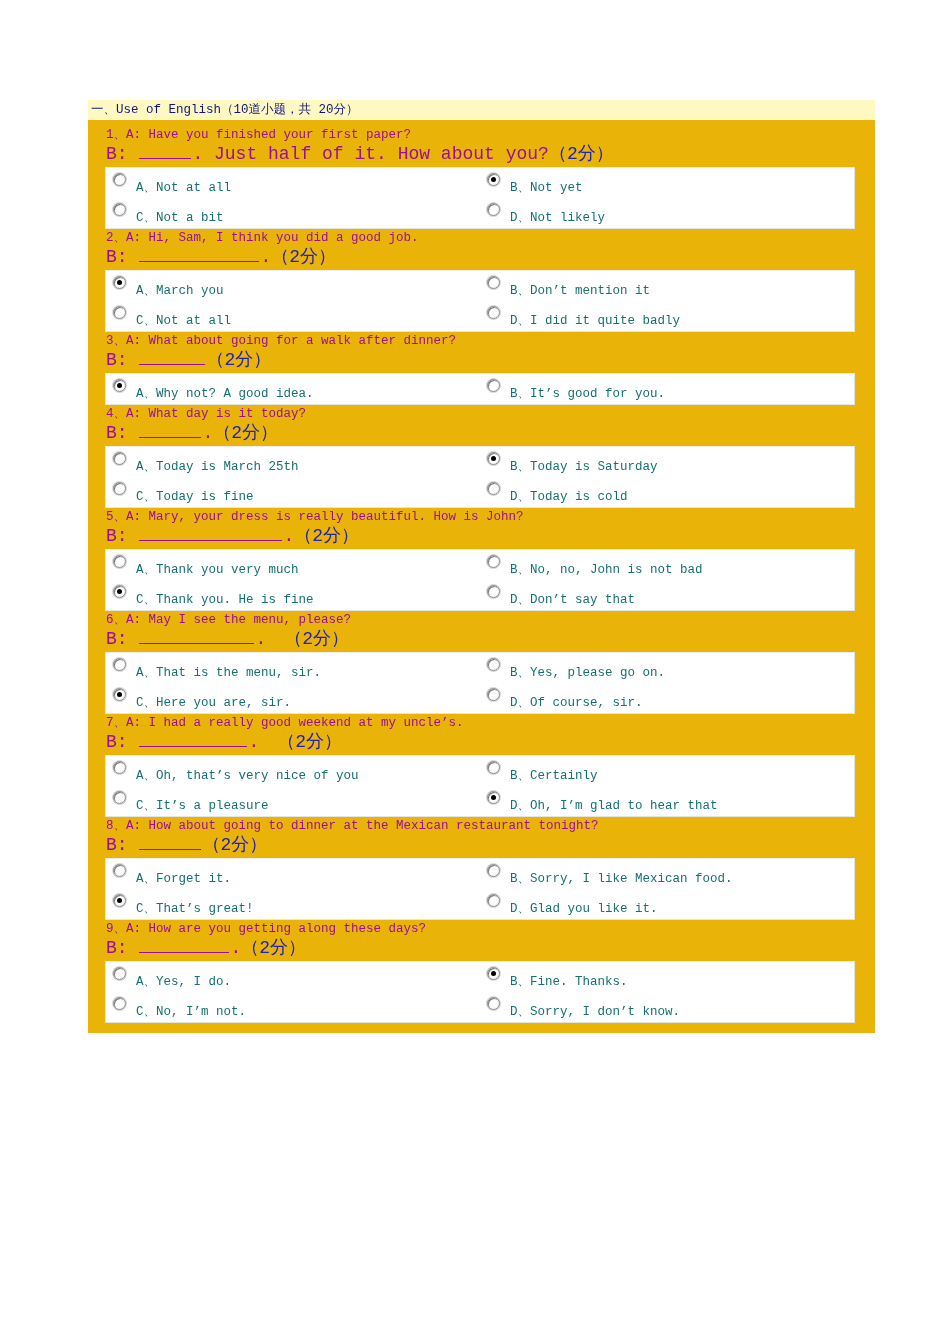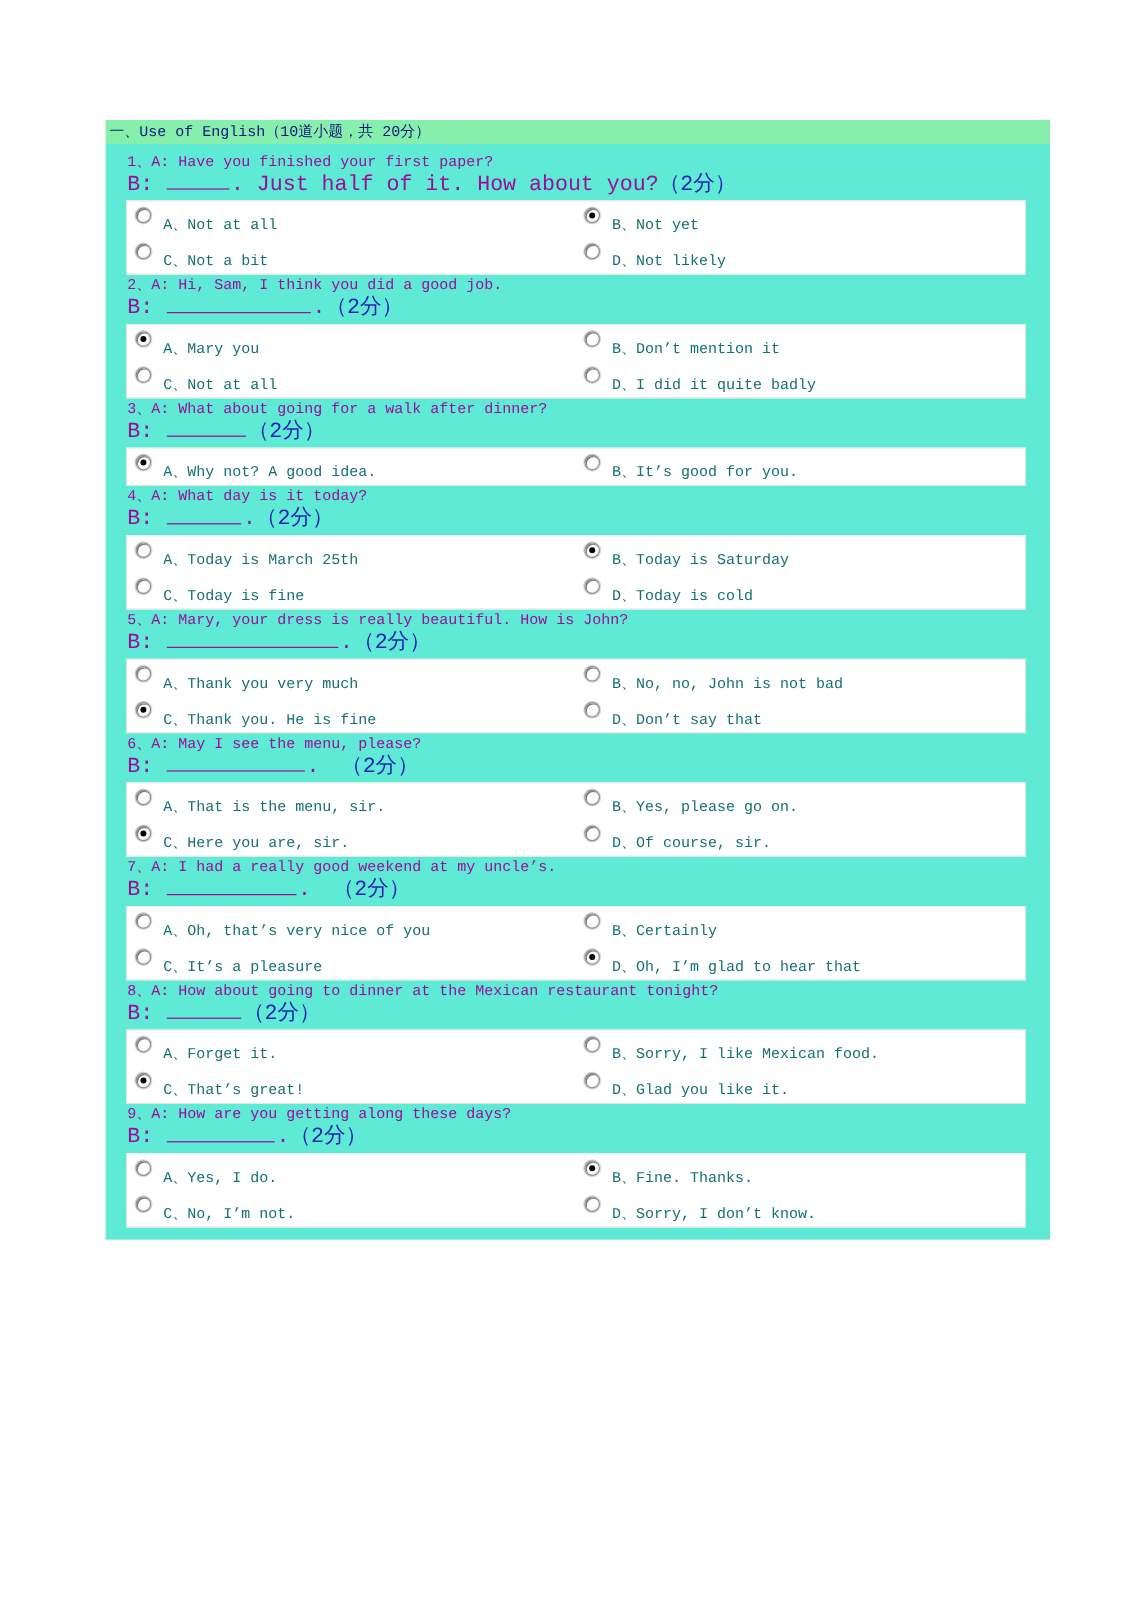--- a/index.html
+++ b/index.html
@@ -21,33 +21,33 @@
   }
   .paper {
     position: absolute;
     left: 88px;
     top: 100px;
     width: 787px;
   }
 
   
   .section-header {
-    background: #86efac;
+    background: #fef9c3;
     color: #11157d;
     font-family: "Liberation Mono", "DejaVu Sans Mono", monospace;
     font-size: 12.5px;
     line-height: 18px;
     padding: 1px 0 1px 3px;
     letter-spacing: 0px;
     white-space: nowrap;
   }
 
   
   .quiz-body {
-    background: #5eead4;
+    background: #eab308;
     padding: 6px 0 10px 0;
   }
 
   .question {
     padding: 0;
   }
 
   .q-text {
     color: #9c0d9c;
     font-family: "Liberation Mono", "DejaVu Sans Mono", monospace;
@@ -171,21 +171,21 @@
             </div>
           </div>
         </div>
         <div class="question">
           <div class="q-text">2、A: Hi, Sam, I think you did a good job.</div>
           <div class="q-line-b"><span>B: </span><span class="blank" style="width: 120px;"></span><span>.</span><span class="marks">（2分）</span></div>
           <div class="options">
             <div class="opt-row">
               <div class="opt-cell left">
                 <span class="radio checked"></span>
-                <span class="opt-label">A、Mary  you</span>
+                <span class="opt-label">A、March  you</span>
               </div>
               <div class="opt-cell right">
                 <span class="radio"></span>
                 <span class="opt-label">B、Don’t  mention  it</span>
               </div>
             </div>
             <div class="opt-row">
               <div class="opt-cell left">
                 <span class="radio"></span>
                 <span class="opt-label">C、Not  at  all</span>

